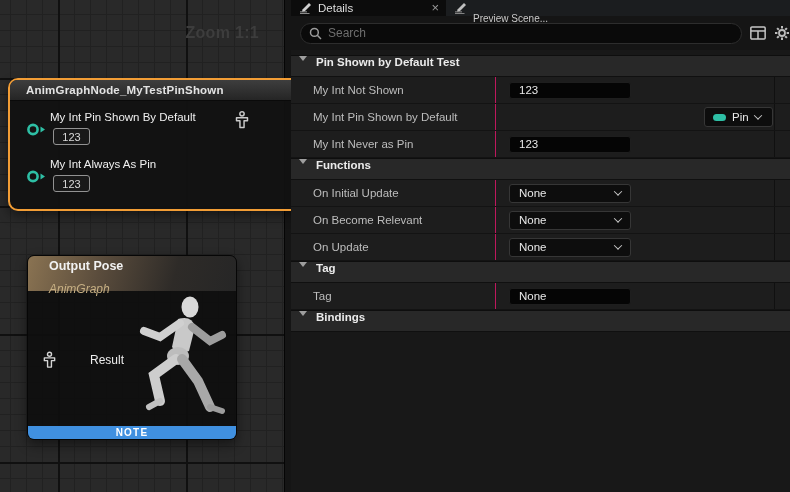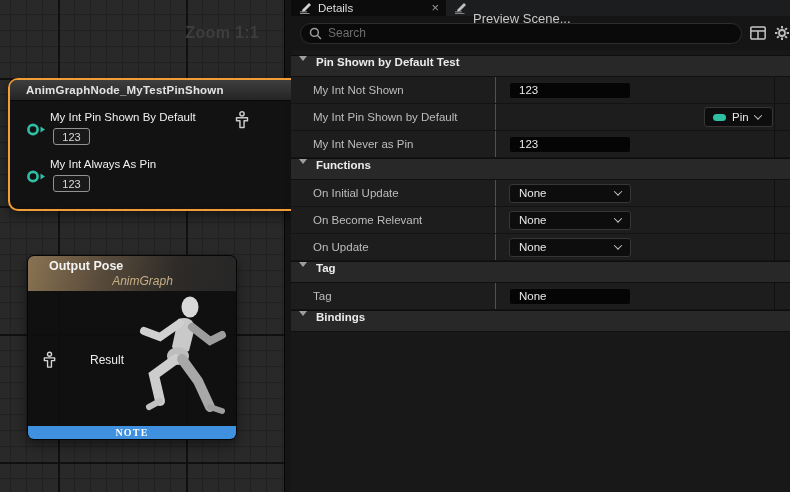--- a/index.html
+++ b/index.html
@@ -35,37 +35,37 @@
     display:flex; align-items:center; justify-content:center; }
   .pose-pin-out { position:absolute; left:224px; top:30px; width:16px; height:20px; }
 
   
   .output-node { position:absolute; left:27px; top:255px; width:210px; height:185px;
     border-radius:7px; background:rgba(14,14,14,.92); border:1px solid #060606; overflow:hidden;
     box-shadow:0 5px 12px rgba(0,0,0,.45); }
   .out-hdr { height:35px; padding:3px 0 0 21px;
     background:linear-gradient(105deg,#8a7352 0%,#5a4c3c 35%,#2e2b28 70%,#262626 100%); }
   .out-title { font-size:12.5px; font-weight:bold; color:#f2f2f2; }
-  .out-sub { font-size:12px; font-style:italic; color:#c7b084; margin-top:1px;text-align:center; }
+  .out-sub { font-size:12px; font-style:italic; color:#c7b084; margin-top:9px; }
   .result-row { position:absolute; left:14px; top:95px; display:flex; align-items:center; gap:9px; }
   .result-row span { font-size:12px; color:#ececec;margin-left:24px; }
   .mannequin { position:absolute; right:2px; top:37px; }
   .note-bar { position:absolute; left:0; right:0; bottom:0; height:13px; background:#4090E0;
     color:#fff; font-size:10px; font-weight:bold; text-align:center; line-height:13px;
-    letter-spacing:1.2px;font-family:Liberation Serif, serif; }
+    letter-spacing:1.2px; }
 
   
   .details-panel { position:absolute; left:291px; top:0; width:505px; height:492px; background:#15803d; }
   .tabbar { height:16px; background:#060606; display:flex; }
   .tab { display:flex; align-items:center; gap:6px; padding:0 7px 0 8px; }
   .tab-details { width:155px; background:#0c0c0c; }
   .tab-details .lbl { font-size:11.5px; color:#dedede; }
   .tab-close { margin-left:auto; color:#9a9a9a; font-size:13px; line-height:10px; cursor:default; }
   .tab-preview { flex:1; background:#1b1d1f; }
-  .tab-preview .lbl { font-size:13px; color:#c9c9c9;margin-top:21px; }
+  .tab-preview .lbl { font-size:10px; color:#c9c9c9;margin-top:21px; }
 
   .search-row { height:34px; background:#151515; display:flex; align-items:center;
     padding:0 6px 0 9px; gap:8px; }
   .search-pill { flex:1; height:21px; border-radius:11px; background:#0a0a0a;
     border:1px solid #2d2d2d; display:flex; align-items:center; gap:6px; padding:0 4px 0 8px; }
   .search-pill input { flex:1; background:transparent; border:none; outline:none;
     color:#c5c5c5; font-size:12px; font-family:"Liberation Sans",sans-serif; }
   .search-pill input::placeholder { color:#6e6e6e; }
 
   .props { position:absolute; left:0; right:0; top:50px; bottom:0; background:#181818; padding-top:5px; }

